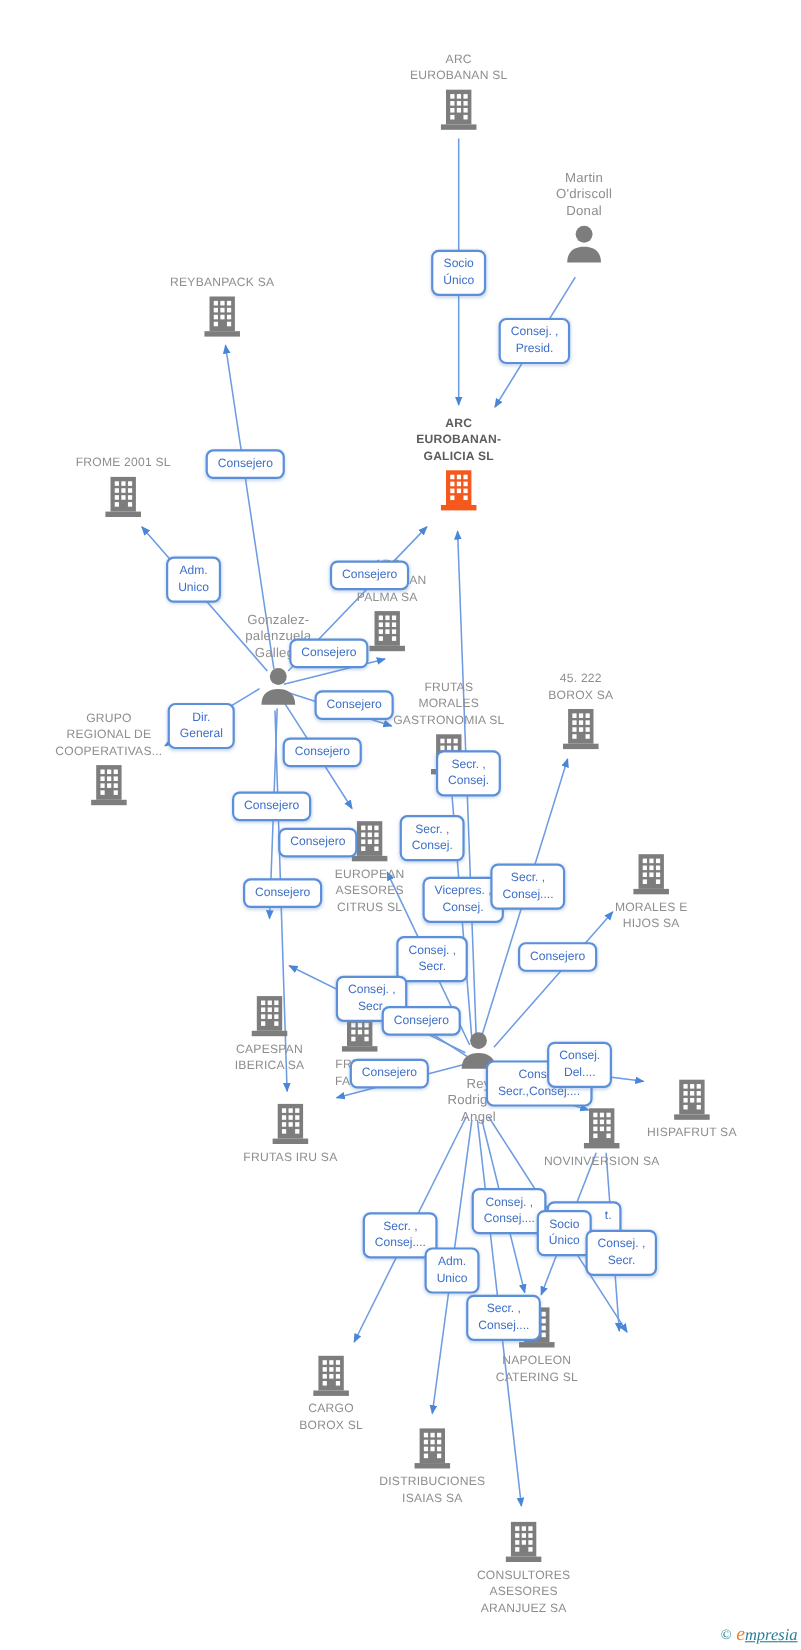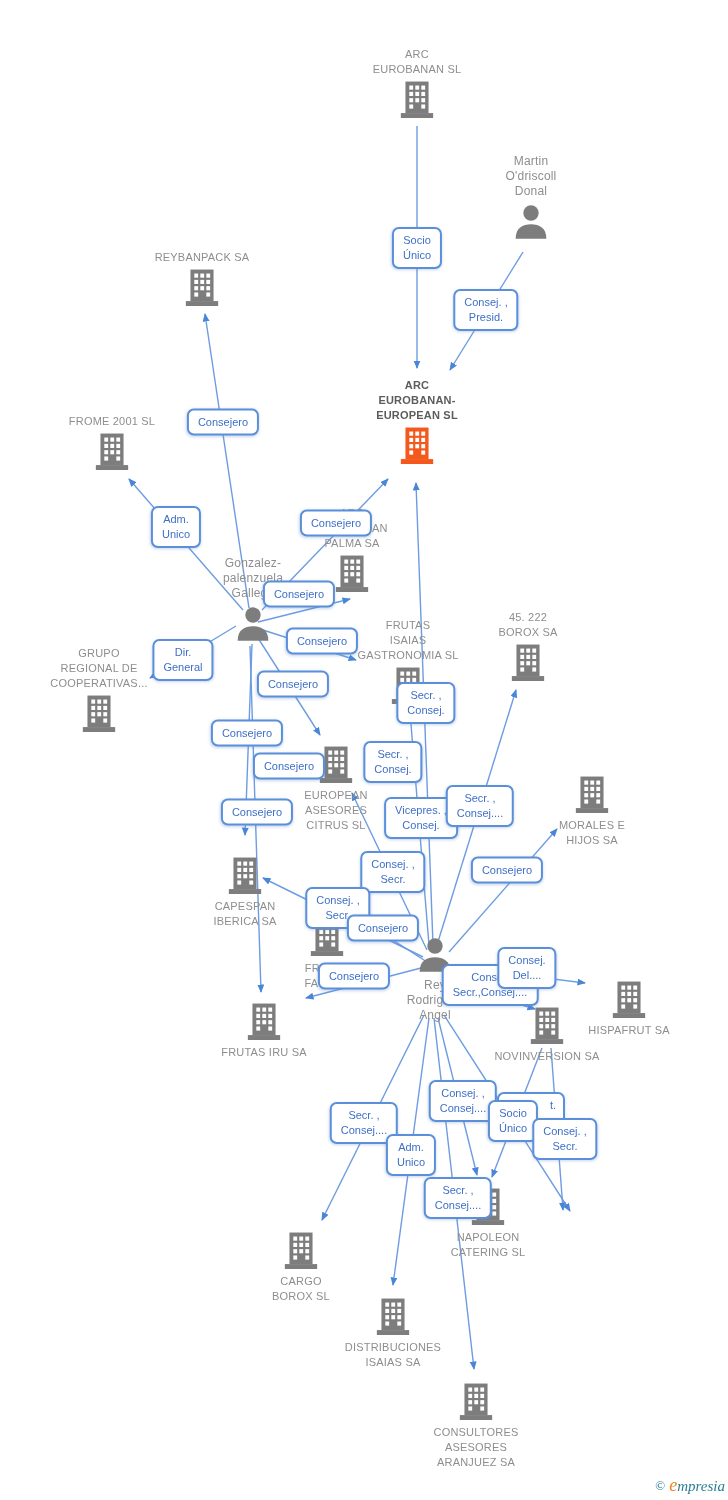--- a/index.html
+++ b/index.html
@@ -21,21 +21,21 @@
          border:2px solid #5b8fd9;border-radius:7px;color:#3e6fc8;
          font-size:11px;line-height:15px;padding:4px 9px;text-align:center;
          white-space:nowrap;z-index:3;
          box-shadow:0 1px 3px rgba(100,140,200,.35);}
   .badge.partial{width:50px;height:28px;text-align:right;padding:4px 7px;}
   .watermark{position:absolute;right:3px;bottom:4px;z-index:5;
              font-family:"Liberation Serif",serif;font-style:italic;
              font-size:15px;white-space:nowrap;}
   .wm-sym{color:#2a7e95;font-style:normal;font-size:13px;vertical-align:1px;margin-right:4px;}
   .wm-head{color:#ef8322;font-size:18px;}
-  .wm-tail{color:#2a7e95;}
+  .wm-tail{color:#2a7e95;text-decoration:underline;}
 </style>
 </head>
 <body>
 
 <div class="stage">
 
 <svg width="0" height="0" style="position:absolute" aria-hidden="true">
   <defs>
     <symbol id="ico-building" viewBox="0 0 26 26">
       <rect x="2.5" y="21.5" width="21" height="3.2" fill="currentColor"></rect>
@@ -124,21 +124,21 @@
   </div>
   <svg class="icon">
         <use href="#ico-building"></use>
       </svg>
 </div>
 
 <div class="node hl" style="left:352px;top:378px">
   <div class="nlabel">
     <div>ARC</div>
     <div>EUROBANAN-</div>
-    <div>EUROPEAN SL</div>
+    <div>GALICIA SL</div>
   </div>
   <svg class="icon">
         <use href="#ico-building"></use>
       </svg>
 </div>
 
 <div class="node" style="left:47px;top:414px">
   <div class="nlabel">
     <div>FROME 2001 SL</div>
   </div>
@@ -165,21 +165,21 @@
     <div>PALMA SA</div>
   </div>
   <svg class="icon">
         <use href="#ico-building"></use>
       </svg>
 </div>
 
 <div class="node" style="left:343px;top:618px">
   <div class="nlabel">
     <div>FRUTAS</div>
-    <div>ISAIAS</div>
+    <div>MORALES</div>
     <div>GASTRONOMIA SL</div>
   </div>
   <svg class="icon">
         <use href="#ico-building"></use>
       </svg>
 </div>
 
 <div class="node" style="left:463px;top:610px">
   <div class="nlabel">
     <div>45. 222</div>
@@ -215,21 +215,21 @@
 <div class="node" style="left:527px;top:775px">
   <svg class="icon">
         <use href="#ico-building"></use>
       </svg>
   <div class="nlabel">
     <div>MORALES E</div>
     <div>HIJOS SA</div>
   </div>
 </div>
 
-<div class="node" style="left:180px;top:856px">
+<div class="node" style="left:180px;top:904px">
   <svg class="icon">
         <use href="#ico-building"></use>
       </svg>
   <div class="nlabel">
     <div>CAPESPAN</div>
     <div>IBERICA SA</div>
   </div>
 </div>
 
 <div class="node" style="left:262px;top:918px">

